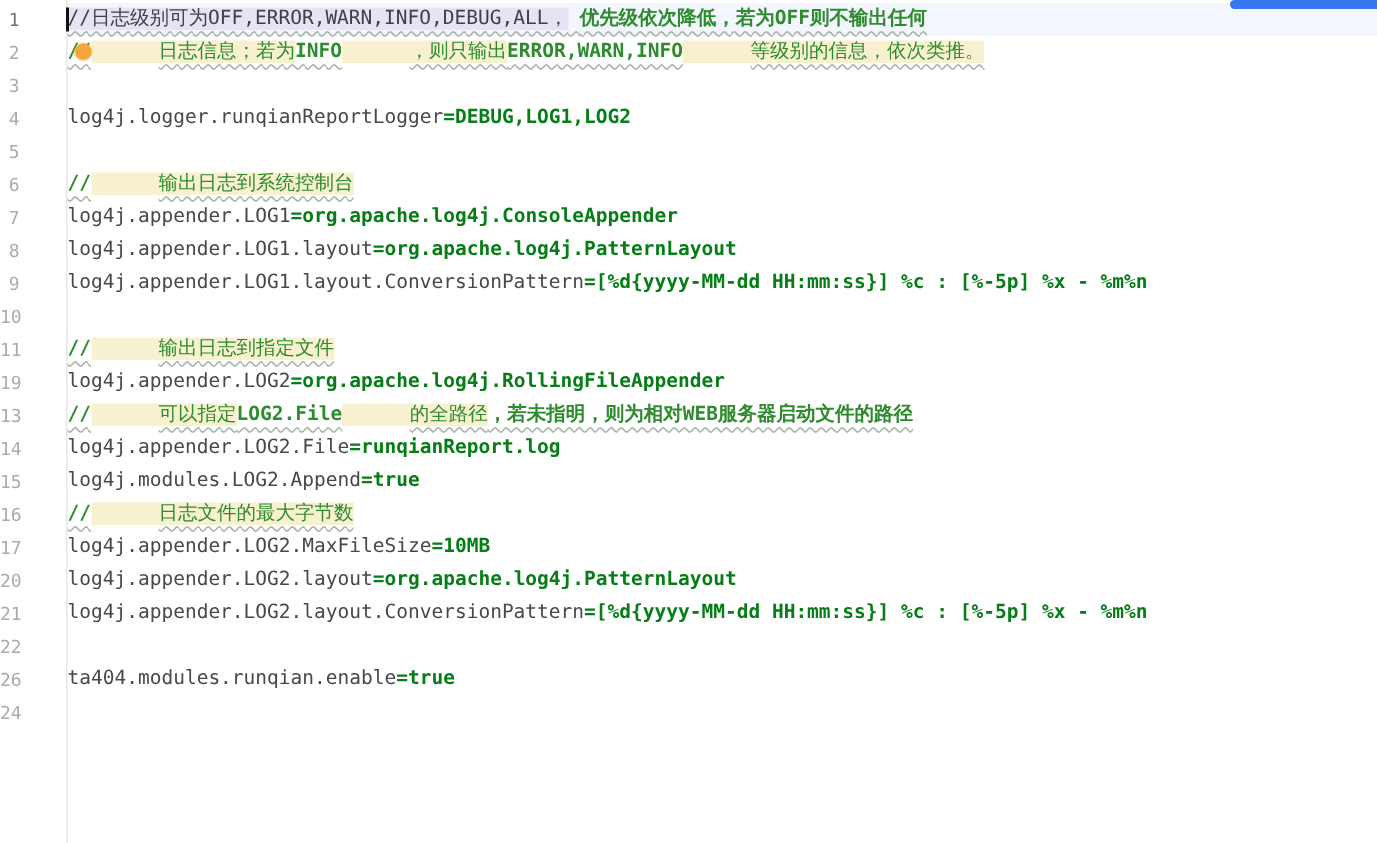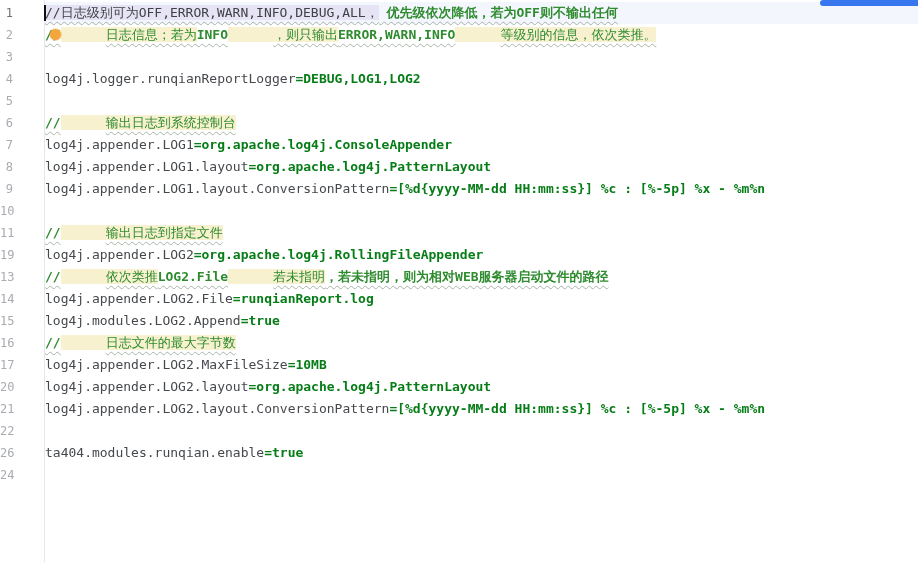--- a/index.html
+++ b/index.html
@@ -139,21 +139,21 @@
       <div class="row">
         <div class="gutter-cell"><span class="num">11</span></div>
         <div class="code-cell"><span class="seg-comment sq">//</span><span class="seg-comment-hl sq">输出日志到指定文件</span></div>
       </div>
       <div class="row">
         <div class="gutter-cell"><span class="num">19</span></div>
         <div class="code-cell"><span class="seg-key">log4j.appender.LOG2</span><span class="seg-val">=org.apache.log4j.RollingFileAppender</span></div>
       </div>
       <div class="row">
         <div class="gutter-cell"><span class="num">13</span></div>
-        <div class="code-cell"><span class="seg-comment sq">//</span><span class="seg-comment-hl sq">依次类推</span><span class="seg-comment sq">LOG2.File</span><span class="seg-comment-hl sq">若未指明</span><span class="seg-comment sq">，若未指明，则为相对WEB服务器启动文件的路径</span></div>
+        <div class="code-cell"><span class="seg-comment sq">//</span><span class="seg-comment-hl sq">可以指定</span><span class="seg-comment sq">LOG2.File</span><span class="seg-comment-hl sq">的全路径</span><span class="seg-comment sq">，若未指明，则为相对WEB服务器启动文件的路径</span></div>
       </div>
       <div class="row">
         <div class="gutter-cell"><span class="num">14</span></div>
         <div class="code-cell"><span class="seg-key">log4j.appender.LOG2.File</span><span class="seg-val">=runqianReport.log</span></div>
       </div>
       <div class="row">
         <div class="gutter-cell"><span class="num">15</span></div>
         <div class="code-cell"><span class="seg-key">log4j.modules.LOG2.Append</span><span class="seg-val">=true</span></div>
       </div>
       <div class="row">

